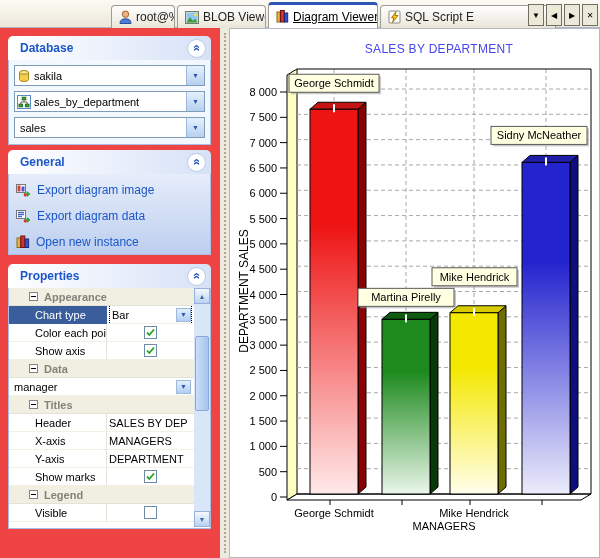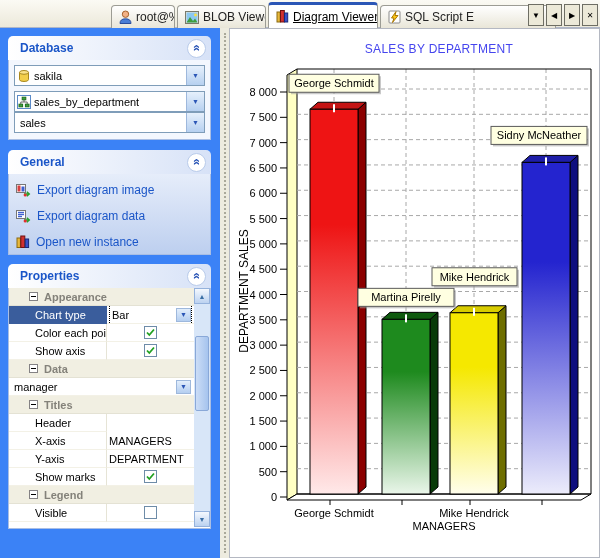--- a/index.html
+++ b/index.html
@@ -9,21 +9,21 @@
     background:linear-gradient(#FBFAF4,#ECE9DA);border-bottom:1px solid #AEB6C8;box-sizing:border-box;}
   .tab{position:absolute;top:5px;height:23px;border:1px solid #9C9C94;border-bottom:none;
     border-radius:4px 4px 0 0;background:linear-gradient(#FFFFFF,#E9E6D8);
     display:flex;align-items:center;gap:4px;padding:0 7px;box-sizing:border-box;color:#222;font-size:12px;white-space:nowrap;overflow:hidden;}
   .tab.active{top:2px;height:26px;background:#FFFFFF;border-top:3px solid #2B56B6;z-index:2;color:#000;text-decoration:underline;}
   .ticon{display:inline-flex;align-items:center;}
   .tabnav{position:absolute;right:2px;top:4px;display:flex;gap:2px;}
   .navbtn{width:14px;height:20px;background:#ECE9D8;border:1px solid #6E6E64;
     display:flex;align-items:center;justify-content:center;font-size:8px;color:#000;}
   
-  .sidebar{position:absolute;left:0;top:28px;width:220px;height:530px;background:#3b82f6;}
+  .sidebar{position:absolute;left:0;top:28px;width:220px;height:530px;background:#ef4444;}
   .panel{position:absolute;left:8px;width:203px;}
   .panel-header{height:24px;background:linear-gradient(to right,#FFFFFF,#D7E2F7);
     border-radius:5px 5px 0 0;display:flex;align-items:center;justify-content:space-between;
     padding:0 5px 0 12px;color:#1B56C8;font-weight:bold;font-size:12px;box-sizing:border-box;}
   .chevron-btn{width:17px;height:17px;border-radius:50%;background:#fff;border:1px solid #B9CBEA;
     color:#2B56B6;display:flex;align-items:center;justify-content:center;}
   .chevron-btn span{display:inline-block;transform:rotate(-90deg);font-weight:bold;font-size:12px;line-height:1;}
   .panel-body{border:1px solid #A9BEE4;border-top:none;box-sizing:border-box;background:#F3F7FE;}
   
   .combo{height:21px;background:#fff;border:1px solid #7F9DB9;display:flex;align-items:center;
@@ -160,21 +160,21 @@
                 <rect x="0.5" y="0.5" width="13" height="13" fill="#FFFFFF" stroke="#5A8AC8"></rect>
                 <path d="M7 4.8 V7 M3.8 9.2 V7 H10.2 V9.2" fill="none" stroke="#666"></path>
                 <rect x="5.2" y="2.2" width="3.6" height="2.6" fill="#3EA03E" stroke="#1E701E"></rect>
                 <rect x="2" y="9.2" width="3.6" height="2.6" fill="#3EA03E" stroke="#1E701E"></rect>
                 <rect x="8.4" y="9.2" width="3.6" height="2.6" fill="#3EA03E" stroke="#1E701E"></rect>
               </svg>
             </span>
             <span class="cval">sales_by_department</span>
             <span class="cbtn">▼</span>
           </div>
-          <div class="combo" style="">
+          <div class="combo" style="margin-top: 5px;">
             <span style="width:3px"></span>
             <span class="cval">sales</span>
             <span class="cbtn">▼</span>
           </div>
         </div>
     </div>
   </div>
 
   <div class="panel" style="top:122px;">
     <div class="panel-header">
@@ -300,20 +300,23 @@
                 <svg width="9" height="9">
                   <rect x="0.5" y="0.5" width="8" height="8" fill="#fff" stroke="#848284"></rect>
                   <line x1="2" y1="4.5" x2="7" y2="4.5" stroke="#000"></line>
                 </svg>
               </span>
               <span>Titles</span>
             </div>
           </div>
           <div class="grow">
             <div class="lbl">Header</div>
+            <div class="gval">
+              <span>SALES BY DEP</span>
+            </div>
           </div>
           <div class="grow">
             <div class="lbl">X-axis</div>
             <div class="gval">
               <span>MANAGERS</span>
             </div>
           </div>
           <div class="grow">
             <div class="lbl">Y-axis</div>
             <div class="gval">

